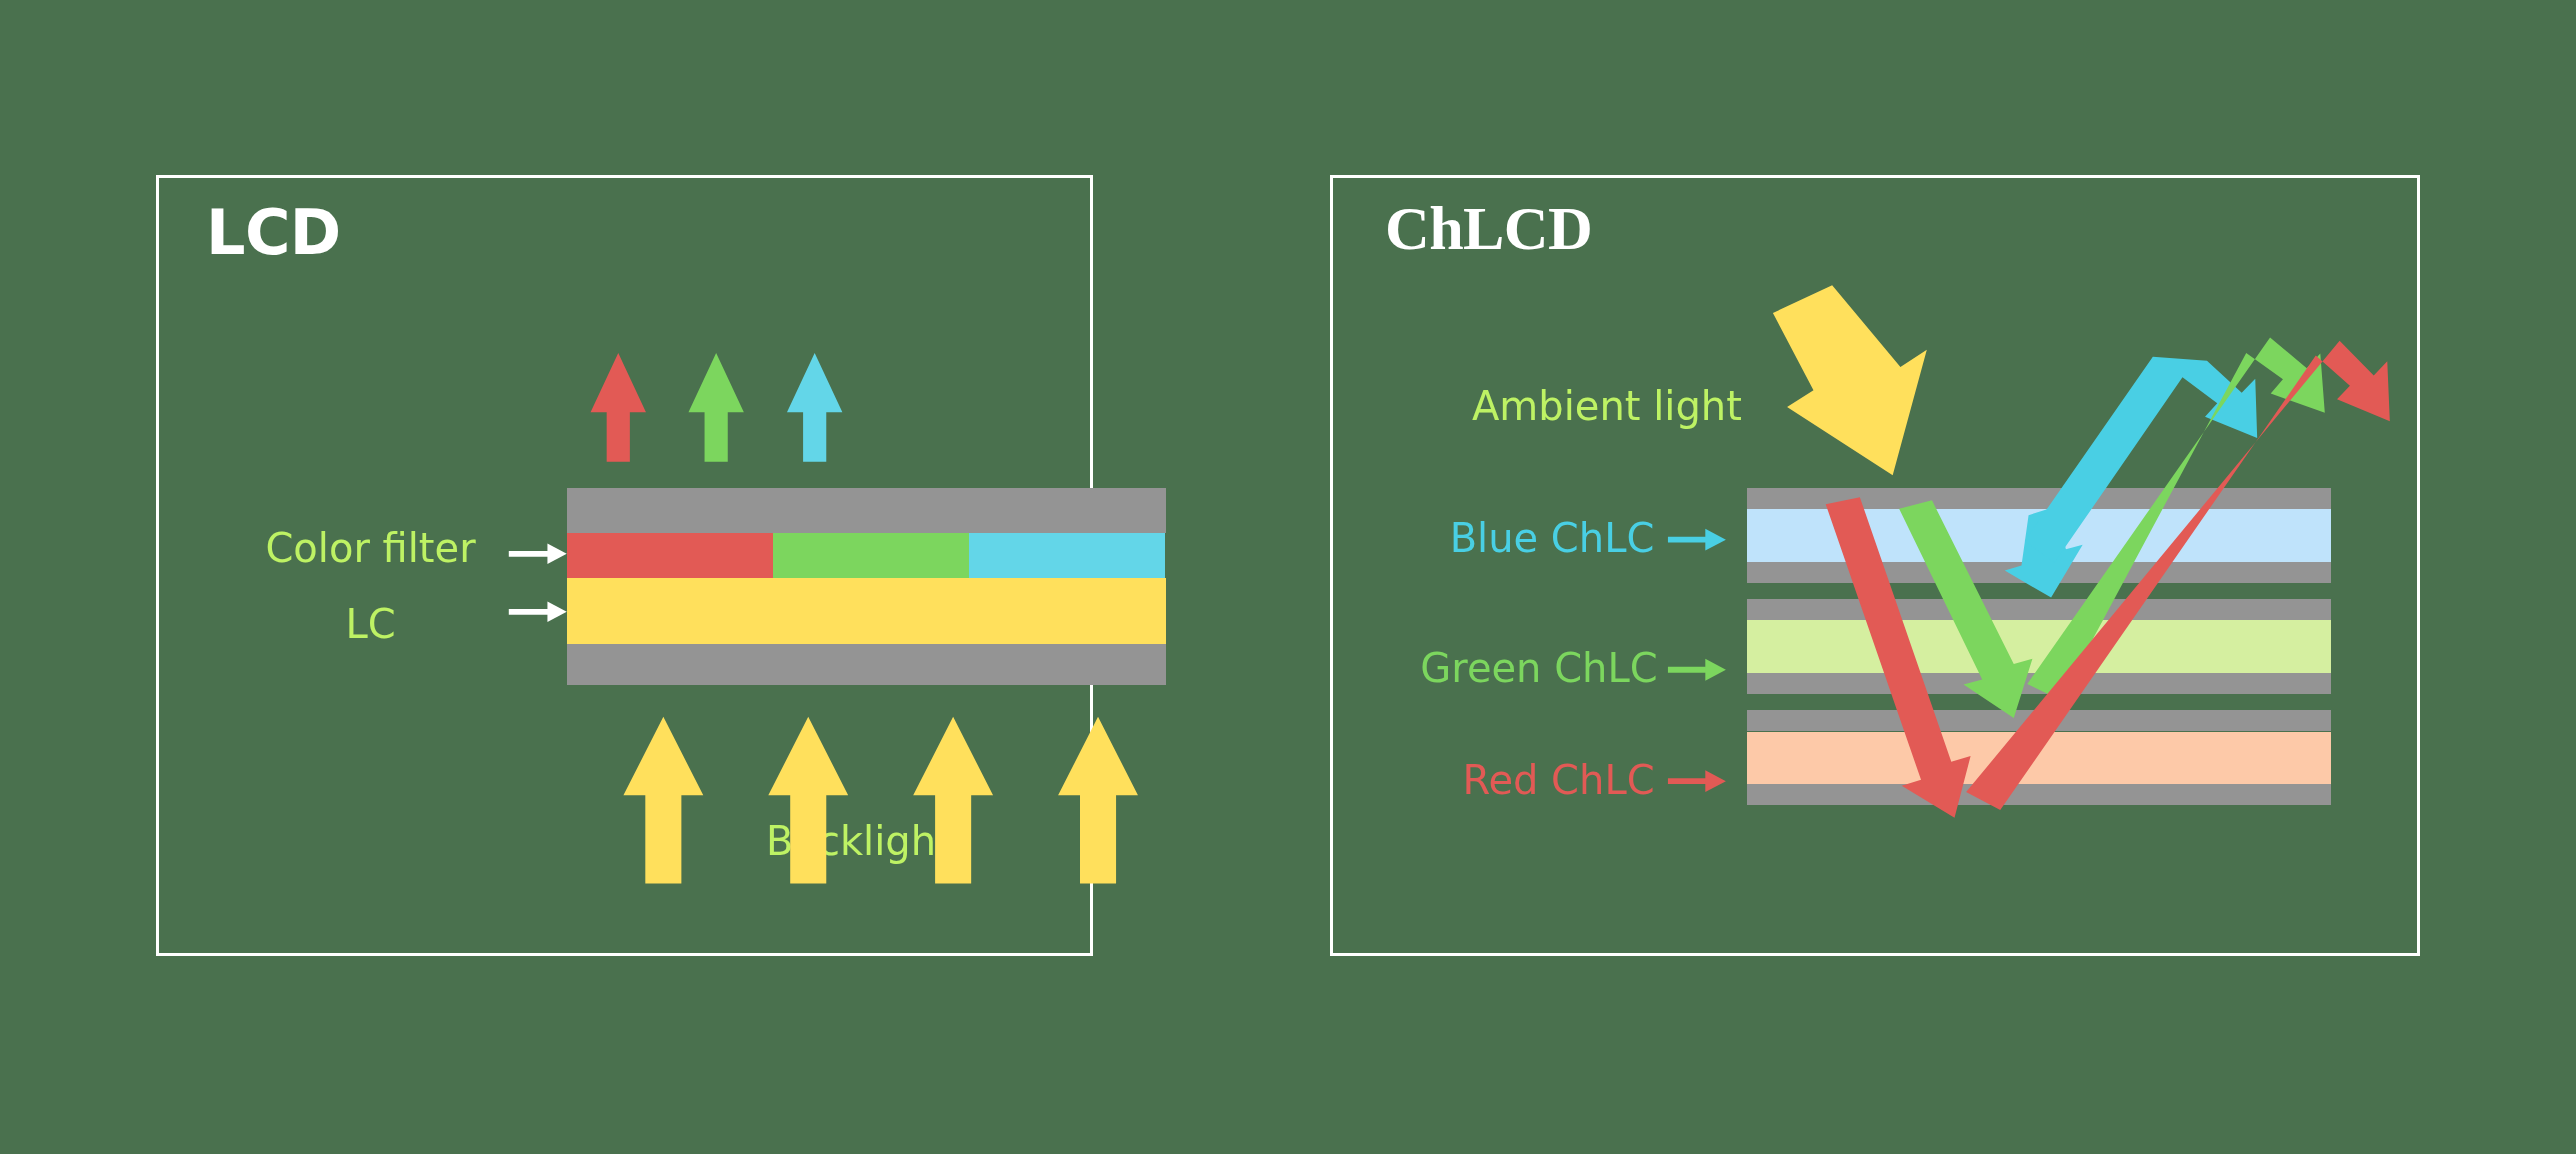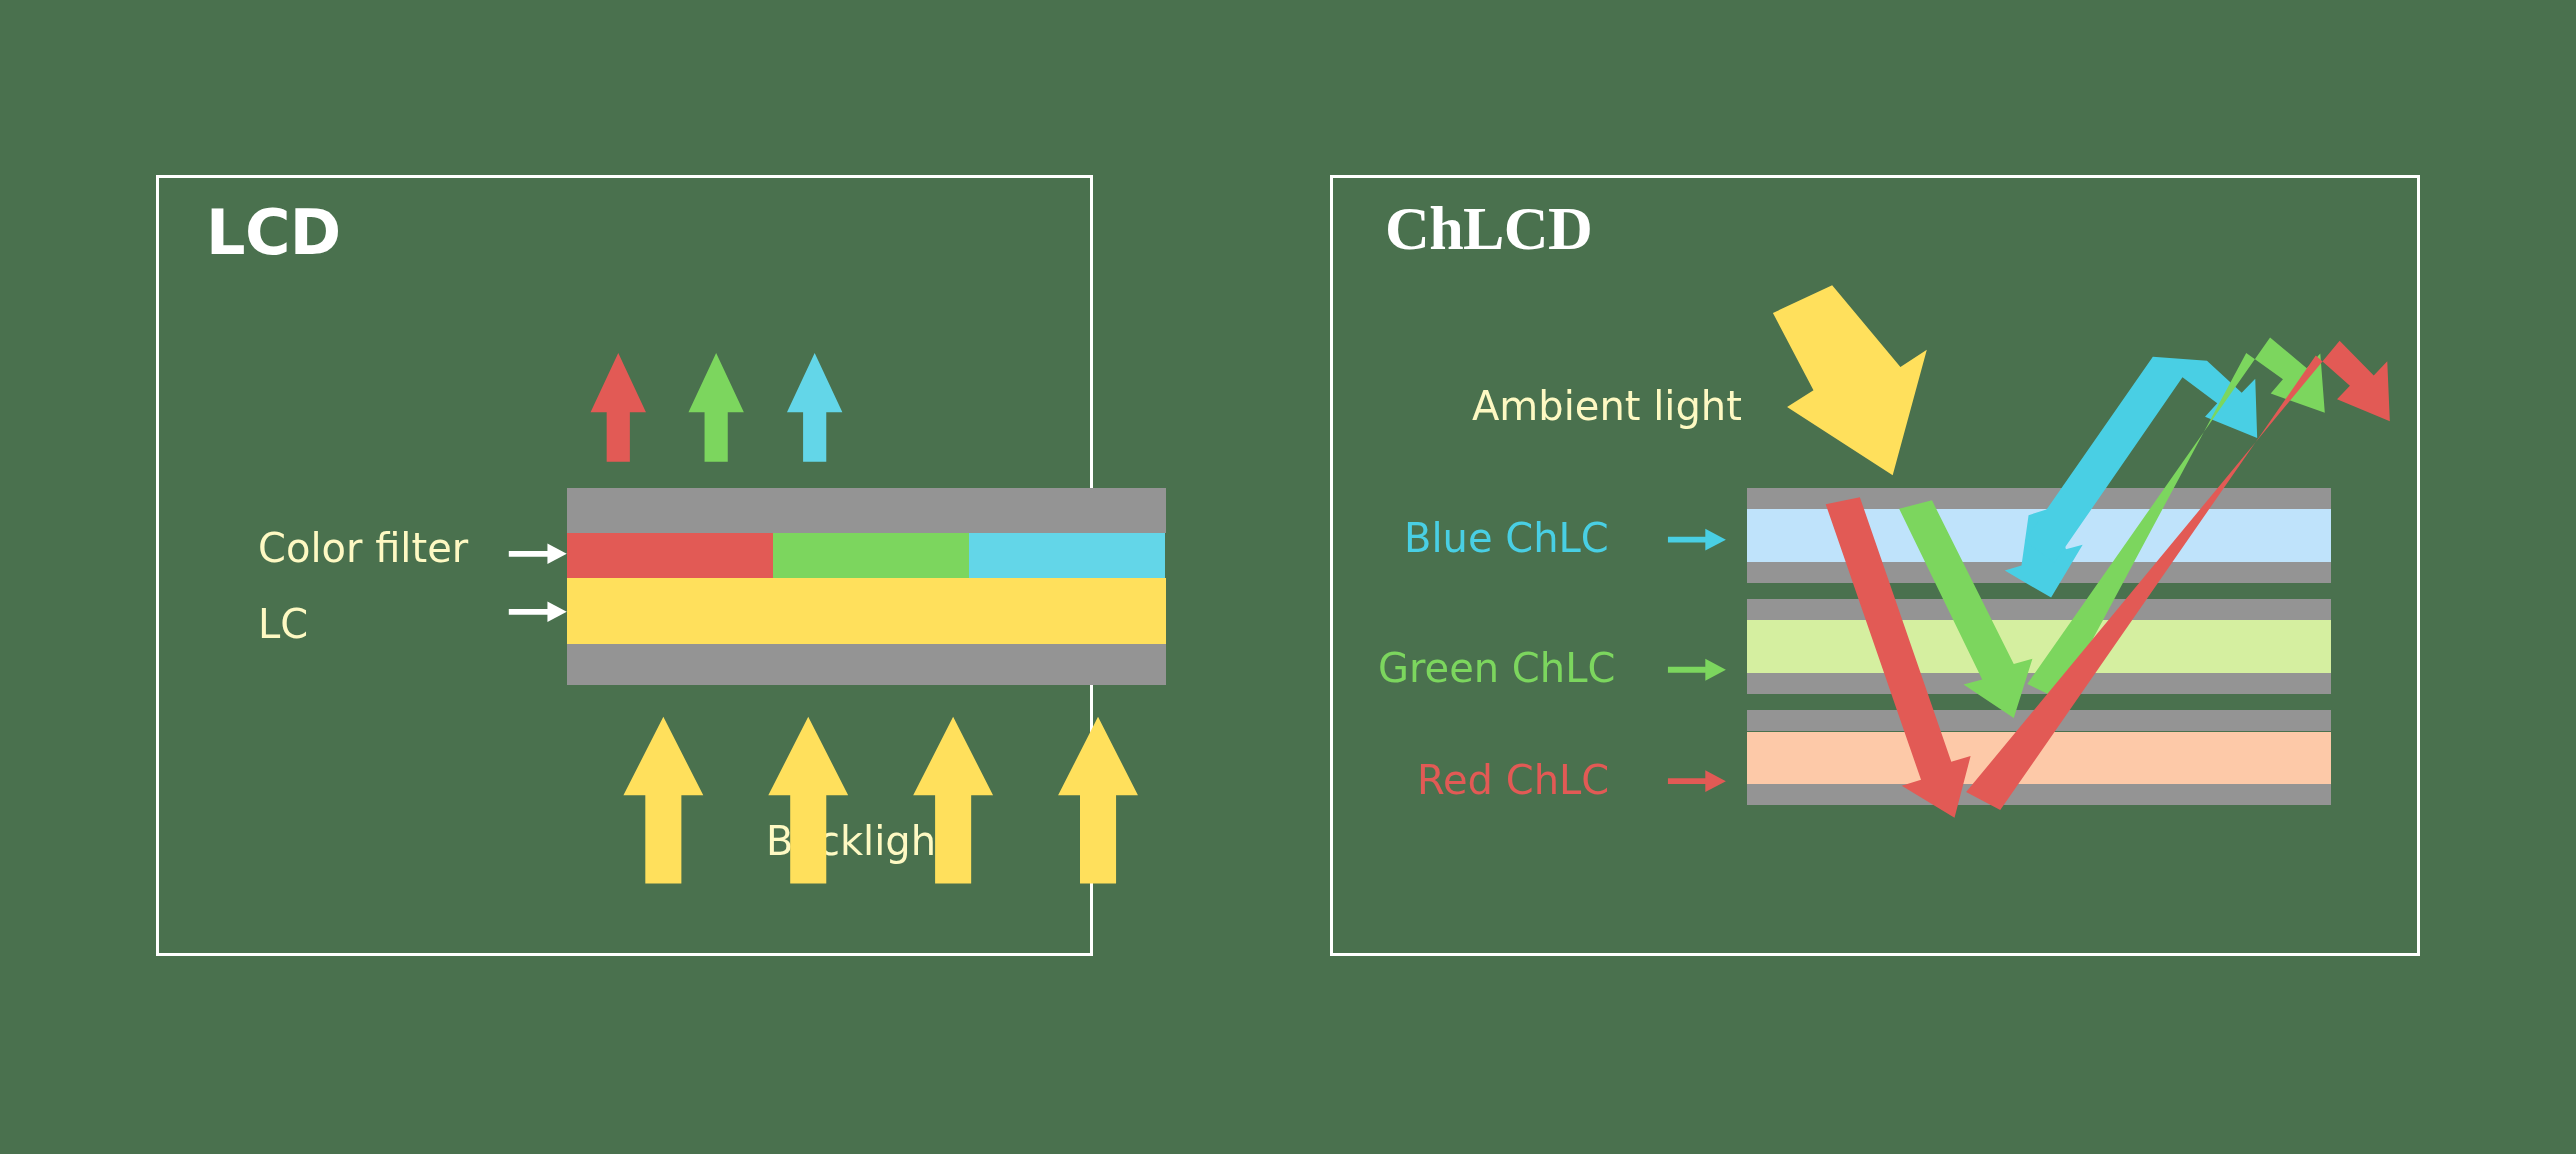--- a/index.html
+++ b/index.html
@@ -5,23 +5,23 @@
   html,body{margin:0;padding:0;background:#4a714e;}
   body{width:2576px;height:1154px;font-family:"DejaVu Sans",sans-serif;overflow:hidden;}
   #stage{position:relative;width:2576px;height:938px;background:#4a714e;}
   .panel{position:absolute;border:3.9px solid #ffffff;box-sizing:border-box;}
   #panel-lcd{left:156px;top:175px;width:937px;height:781px;}
   #panel-chlcd{left:1330px;top:175px;width:1090px;height:781px;}
   .panel-title{position:absolute;color:#ffffff;font-weight:bold;font-size:62px;letter-spacing:-0.6px;
       font-family:"DejaVu Sans",sans-serif;white-space:nowrap;}
   #title-lcd{left:206px;top:196px;}
   #title-chlcd{left:1385px;top:193px;font-family:Liberation Serif, serif;}
-  .lbl{position:absolute;color:#fef9c3;font-size:40px;white-space:nowrap;
+  .lbl{position:absolute;color:#bef264;font-size:40px;white-space:nowrap;
       font-family:"DejaVu Sans",sans-serif;}
-  .lbl-r{text-align:left;}
+  .lbl-r{text-align:center;}
   svg{position:absolute;left:0;top:0;width:2576px;height:1154px;overflow:visible;}
   .rect{position:absolute;}
 </style>
 </head>
 <body style="background: rgb(74, 113, 78);">
 
 <div id="stage" style="background: rgb(74, 113, 78);">
 
   <div class="panel" id="panel-lcd"></div>
   <div class="panel-title" id="title-lcd">LCD</div>

